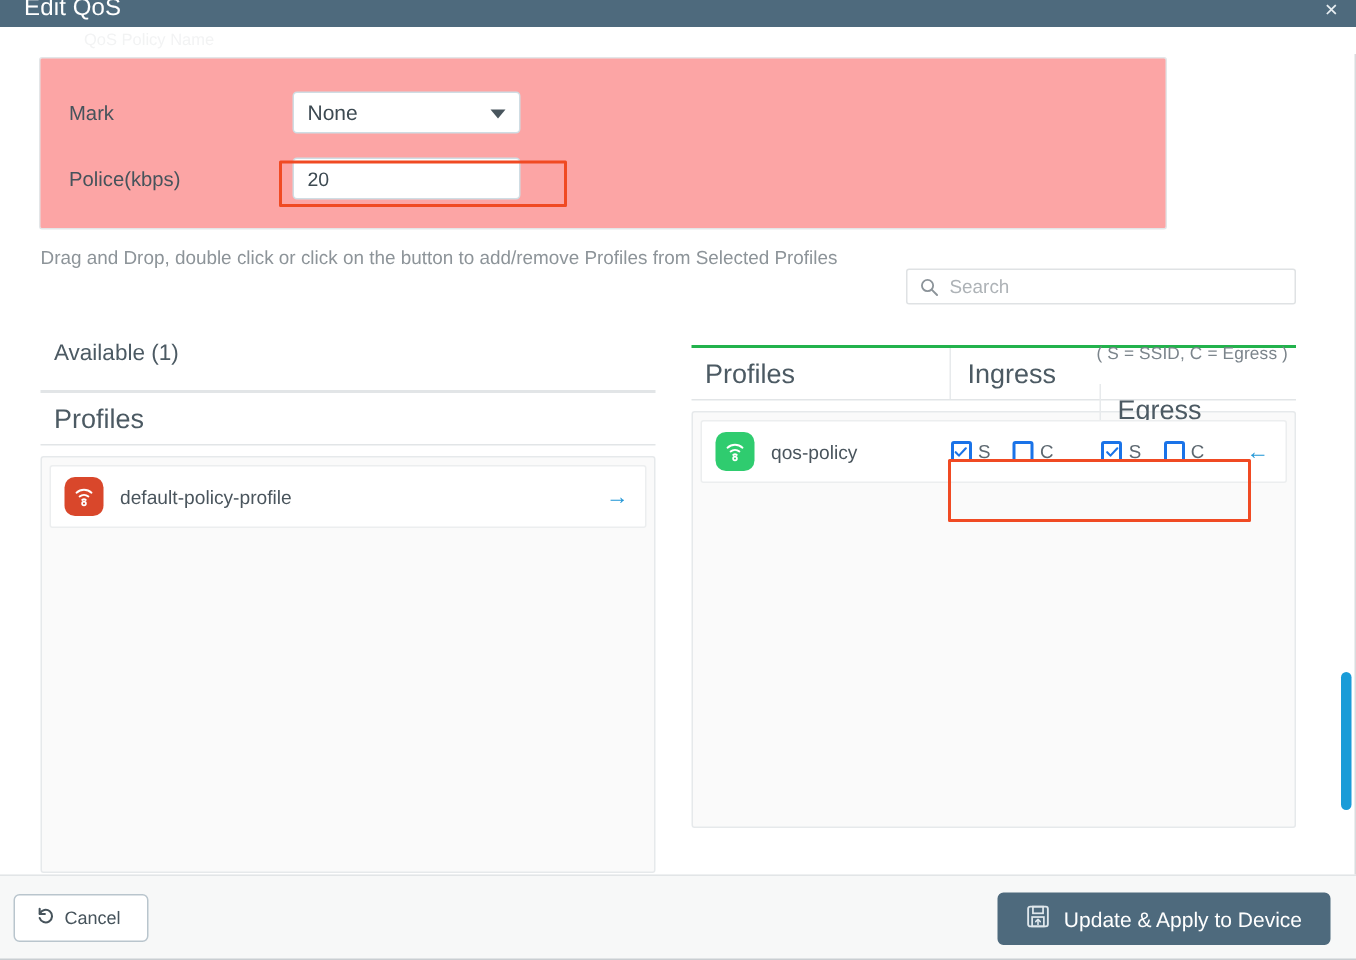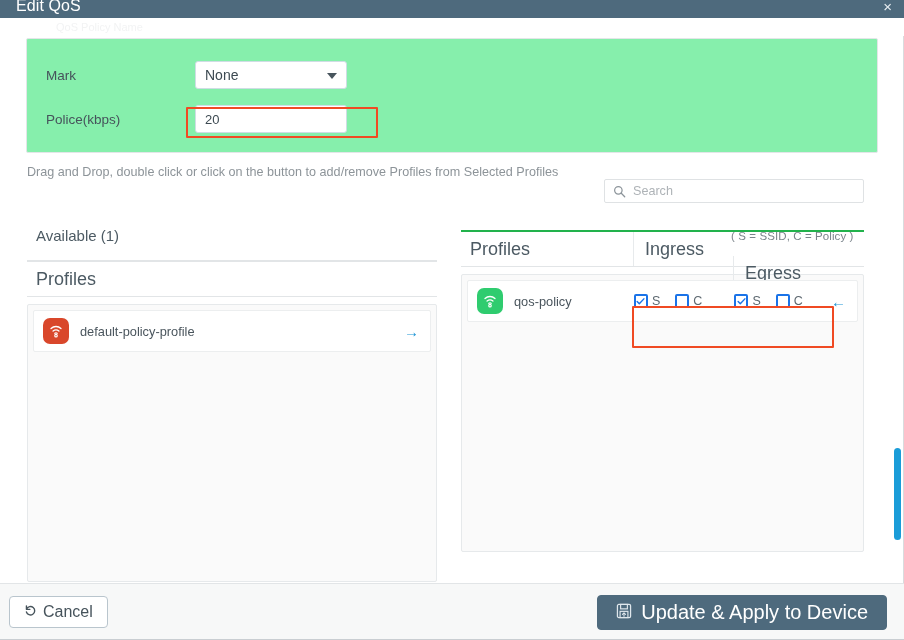--- a/index.html
+++ b/index.html
@@ -71,25 +71,25 @@
     color: #f0f1f2;
     white-space: nowrap;
     opacity: 0.85;
   }
 
   
   .form-panel {
     position: absolute;
     left: 26px;
     top: 20px;
-    width: 852px;
+    width: 752px;
     height: 115px;
     border: 1px solid #e3e6e8;
     border-radius: 2px;
-    background: #86efac;
+    background: #fca5a5;
   }
   .form-row {
     position: absolute;
     left: 0;
     width: 100%;
     height: 28px;
     display: flex;
     align-items: center;
   }
   .form-row.r1 { top: 22px; }
@@ -377,38 +377,38 @@
     position: absolute;
     left: 9px;
     top: 12px;
     height: 32px;
     min-width: 90px;
     padding: 0 14px;
     background: #ffffff;
     border: 1px solid #b9c5cd;
     border-radius: 4px;
     color: #46535b;
-    font-size: 16px;
+    font-size: 12px;
     font-family: "Liberation Sans", sans-serif;
     display: flex;
     align-items: center;
     gap: 6px;
     cursor: pointer;
   }
   .btn-apply {
     position: absolute;
     right: 17px;
     top: 11px;
     height: 35px;
     padding: 0 18px;
     background: #4e6a7d;
     border: 1px solid #4e6a7d;
     border-radius: 4px;
     color: #ffffff;
-    font-size: 20px;
+    font-size: 14px;
     font-family: "Liberation Sans", sans-serif;
     display: flex;
     align-items: center;
     gap: 9px;
     cursor: pointer;
   }
   .footer-bottom-line {
     position: absolute;
     left: 0; top: 639px;
     width: 904px; height: 1px;
@@ -531,21 +531,21 @@
             <span class="cb-label">S</span>
             <span class="cb"></span>
             <span class="cb-label last">C</span>
           </span>
 
           <span class="row-arrow">←</span>
         </div>
       </div>
     </div>
 
-    <div class="legend">( S = SSID, C = Policy )</div>
+    <div class="legend">( S = SSID, C = Egress )</div>
     <div class="annot-checks"></div>
 
     <div class="edge-line"></div>
     <div class="edge-scroll"></div>
   </div>
 
   <div class="footer">
     <div class="btn-cancel">
       <span>
         <svg width="13" height="13" viewBox="0 0 16 16">

